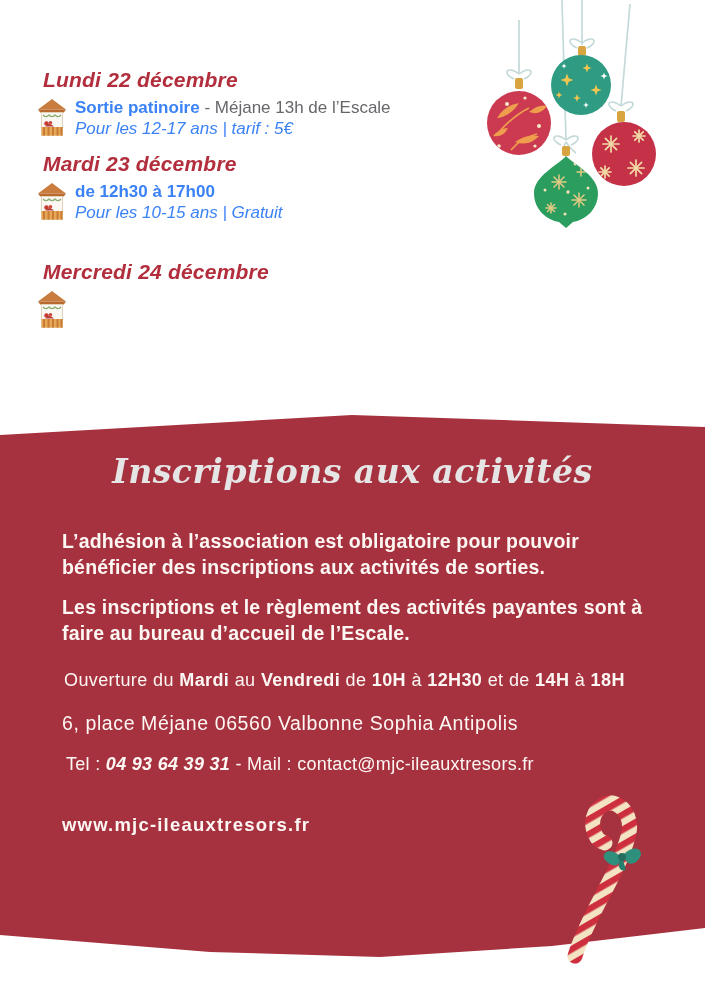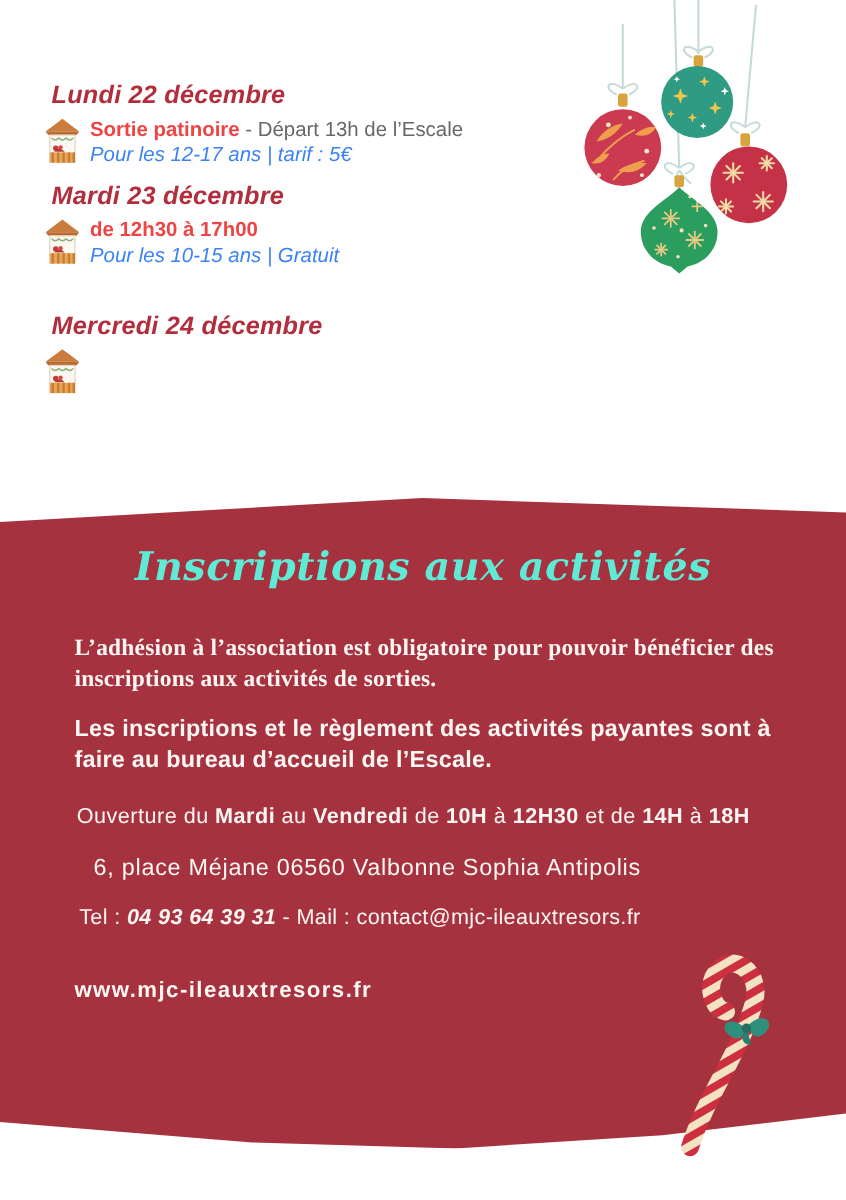--- a/index.html
+++ b/index.html
@@ -11,40 +11,40 @@
   .day{position:absolute;left:37px;width:480px;}
   .day-1{top:68px;} .day-2{top:152px;} .day-3{top:260px;}
   .day-title{
     margin:0 0 6px 6px;font-style:italic;font-weight:700;font-size:21px;line-height:24px;
     color:#B22E3C;letter-spacing:.2px;
   }
   .day-row{display:flex;align-items:flex-start;gap:8px;}
   .stall{flex:0 0 30px;width:30px;height:38px;}
   .day-text{padding-top:1px;}
   .act-line{font-size:17px;line-height:18.5px;color:#66676A;}
-  .act-line .b, .act-line2{font-weight:700;color:#ef4444;}
+  .act-line .b, .act-line2{font-weight:700;color:#3b82f6;}
   .act-line2{font-size:17px;line-height:18.5px;}
   .act-details{font-size:17px;line-height:18.5px;font-style:italic;color:#3b82f6;margin-top:2px;}
   
   .ornaments{position:absolute;left:455px;top:0;width:250px;height:235px;}
   
   .panel{
     position:absolute;left:0;top:400px;width:705px;height:570px;background:#A7323F;color:#FDF7F4;
     clip-path:polygon(0 35px,352px 15px,100% 27px,100% 528px,552px 546px,380px 557px,210px 552px,0 535px);
   }
   .panel-title{
     position:absolute;top:52px;left:0;width:100%;margin:0;text-align:center;
     font-family:"DejaVu Serif",serif;font-style:italic;font-weight:700;font-size:33px;
-    color:#5eead4;letter-spacing:.5px;
+    color:#e5e5e5;letter-spacing:.5px;
   }
   .para{position:absolute;left:62px;width:616px;margin:0;font-weight:700;font-size:19.5px;line-height:26px;letter-spacing:.2px;}
-  .para-1{top:128px;font-family:Liberation Serif, serif;} .para-2{top:194px;}
+  .para-1{top:128px;} .para-2{top:194px;}
   .hours{position:absolute;left:64px;top:270px;font-size:18px;letter-spacing:.4px;white-space:nowrap;}
   .hours .b{font-weight:700;}
-  .address{position:absolute;left:62px;top:312px;font-size:19.5px;letter-spacing:.6px;white-space:nowrap;margin-left:16px;}
+  .address{position:absolute;left:62px;top:312px;font-size:19.5px;letter-spacing:.6px;white-space:nowrap;}
   .contact{position:absolute;left:66px;top:354px;font-size:18px;letter-spacing:.3px;white-space:nowrap;}
   .contact .b{font-weight:700;font-style:italic;}
   .website{position:absolute;left:62px;top:414px;font-size:18.5px;font-weight:700;letter-spacing:1.2px;}
   
   .candy{position:absolute;left:555px;top:790px;width:110px;height:180px;}
 </style>
 </head>
 <body>
 
 <div class="page">
@@ -67,21 +67,21 @@
             <g stroke="#C97C35" stroke-width="2">
               <line x1="7" y1="29" x2="7" y2="37.5"></line>
                 <line x1="11.5" y1="29" x2="11.5" y2="37.5"></line>
               <line x1="16" y1="29" x2="16" y2="37.5"></line>
                 <line x1="20.5" y1="29" x2="20.5" y2="37.5"></line>
               <line x1="24.5" y1="29" x2="24.5" y2="37.5"></line>
             </g>
           </svg>
         </span>
         <div class="day-text">
-          <div class="act-line"><span class="b">Sortie patinoire</span><span> - Départ 13h de l’Escale</span></div>
+          <div class="act-line"><span class="b">Sortie patinoire</span><span> - Méjane 13h de l’Escale</span></div>
           <div class="act-details">Pour les 12-17 ans | tarif : 5€</div>
         </div>
       </div>
     </div>
 
     <div class="day day-2">
       <h2 class="day-title">Mardi 23 décembre</h2>
       <div class="day-row">
         <span class="stall">
           <svg viewBox="0 0 30 38" width="30" height="38">

